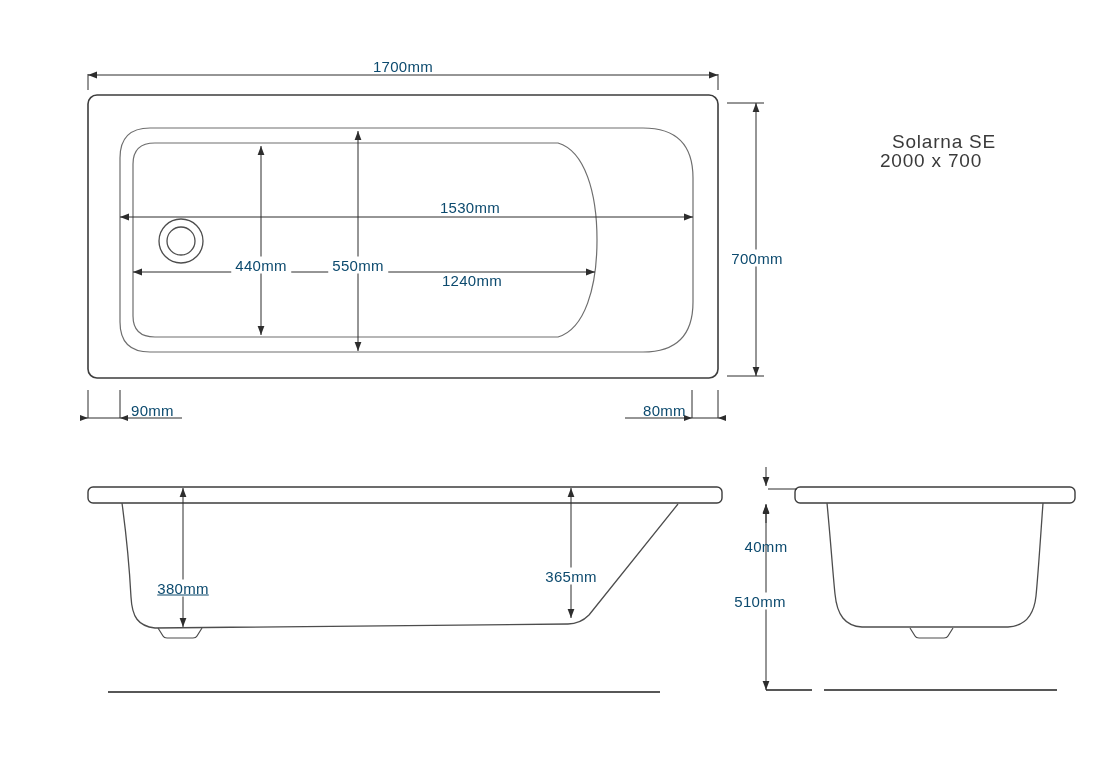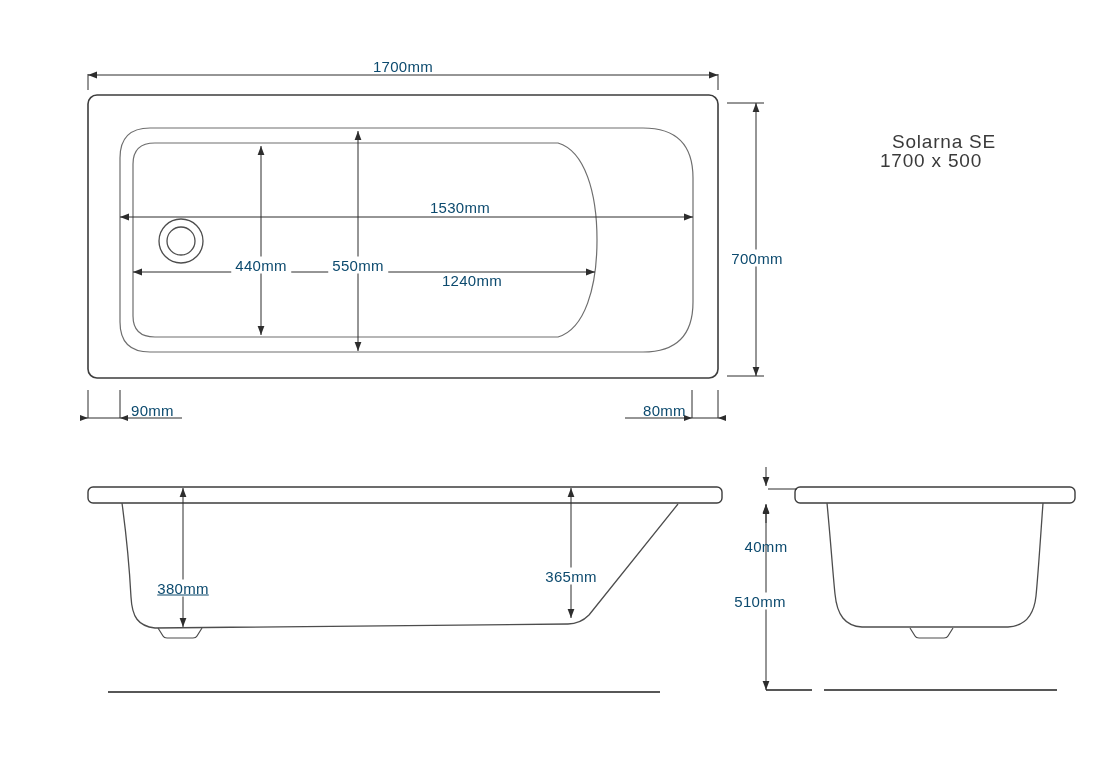--- a/index.html
+++ b/index.html
@@ -108,25 +108,25 @@
       <line x1="766" y1="523" x2="766" y2="505" stroke="#2d2d2d" stroke-width="1" marker-end="url(#arr)"></line>
 
       <line x1="766" y1="504" x2="766" y2="690" stroke="#2d2d2d" stroke-width="1" marker-start="url(#arr)" marker-end="url(#arr)"></line>
 
       <line x1="766" y1="690" x2="812" y2="690" stroke="#1f1f1f" stroke-width="1.4"></line>
       <line x1="824" y1="690" x2="1057" y2="690" stroke="#1f1f1f" stroke-width="1.4"></line>
     </g>
   </svg>
 
   <div class="title-line" style="left:906px; top:142px;margin-left:38px;">Solarna SE</div>
-  <div class="title-line" style="left:931px; top:161px;">1700 x 500</div>
+  <div class="title-line" style="left:931px; top:161px;">2000 x 700</div>
 
   <div class="dim" style="left:403px; top:66px;">1700mm</div>
   <div class="dim bg" style="left:757px; top:240px;">700mm</div>
-  <div class="dim" style="left:460px; top:207px;">1530mm</div>
+  <div class="dim" style="left:470px; top:207px;">1530mm</div>
   <div class="dim" style="left:472px; top:262px;margin-top:18px;">1240mm</div>
   <div class="dim bg" style="left:261px; top:247px;">440mm</div>
   <div class="dim bg" style="left:358px; top:247px;">550mm</div>
   <div class="dim left-anchor" style="left:131px; top:410px;">90mm</div>
   <div class="dim left-anchor" style="left:643px; top:410px;">80mm</div>
 
   <div class="dim bg" style="left:183px; top:570px;text-decoration:underline;">380mm</div>
   <div class="dim bg" style="left:571px; top:558px;">365mm</div>
 
   <div class="dim" style="left:766px; top:510px;margin-top:36px;">40mm</div>

